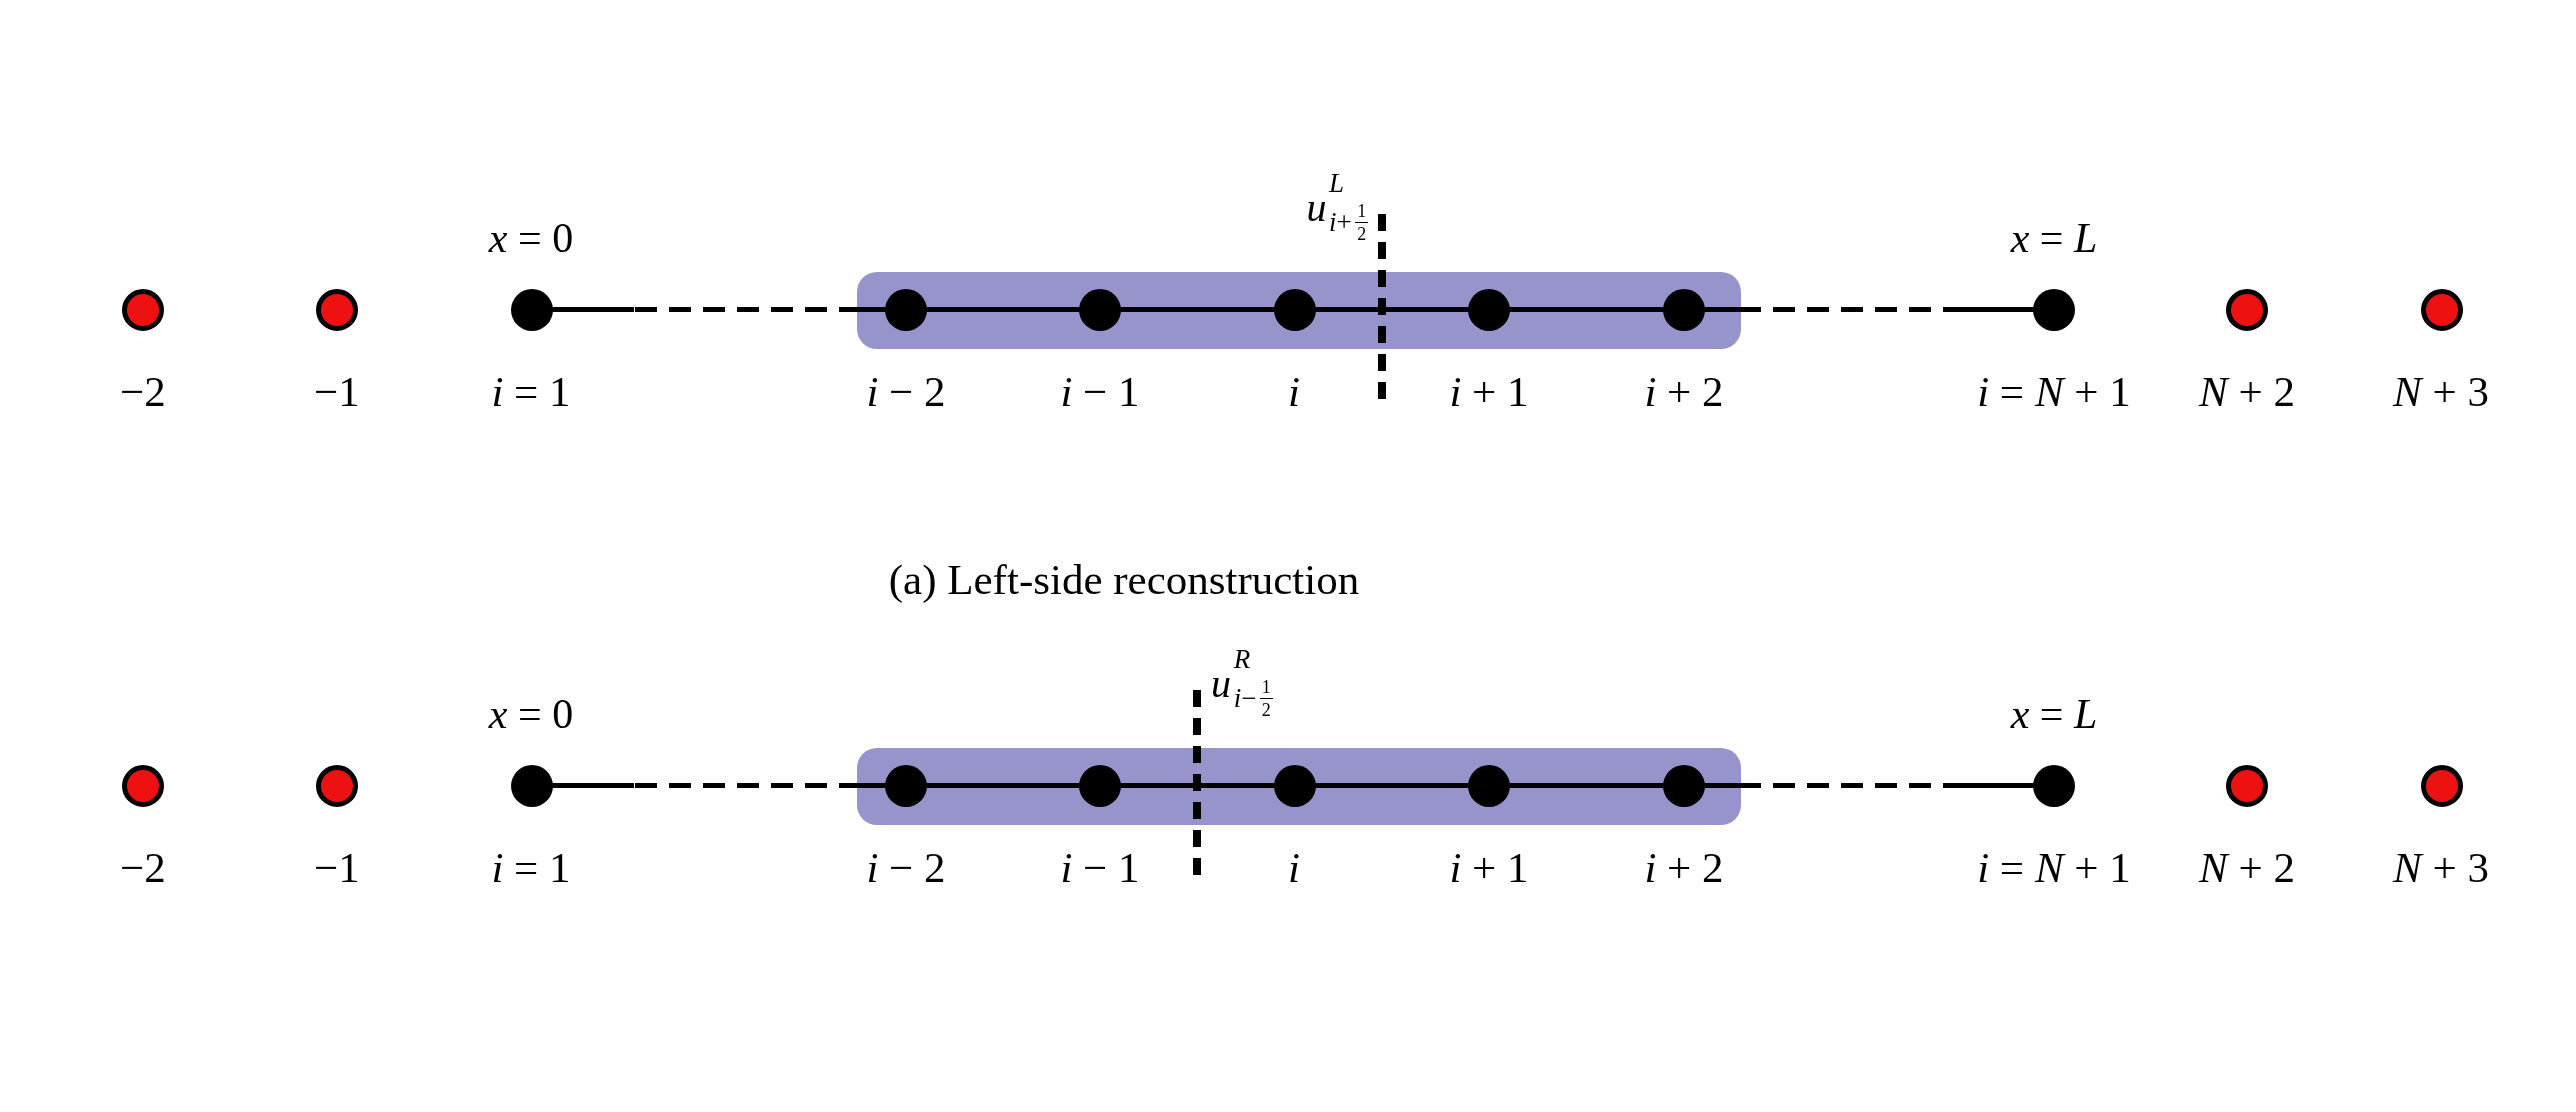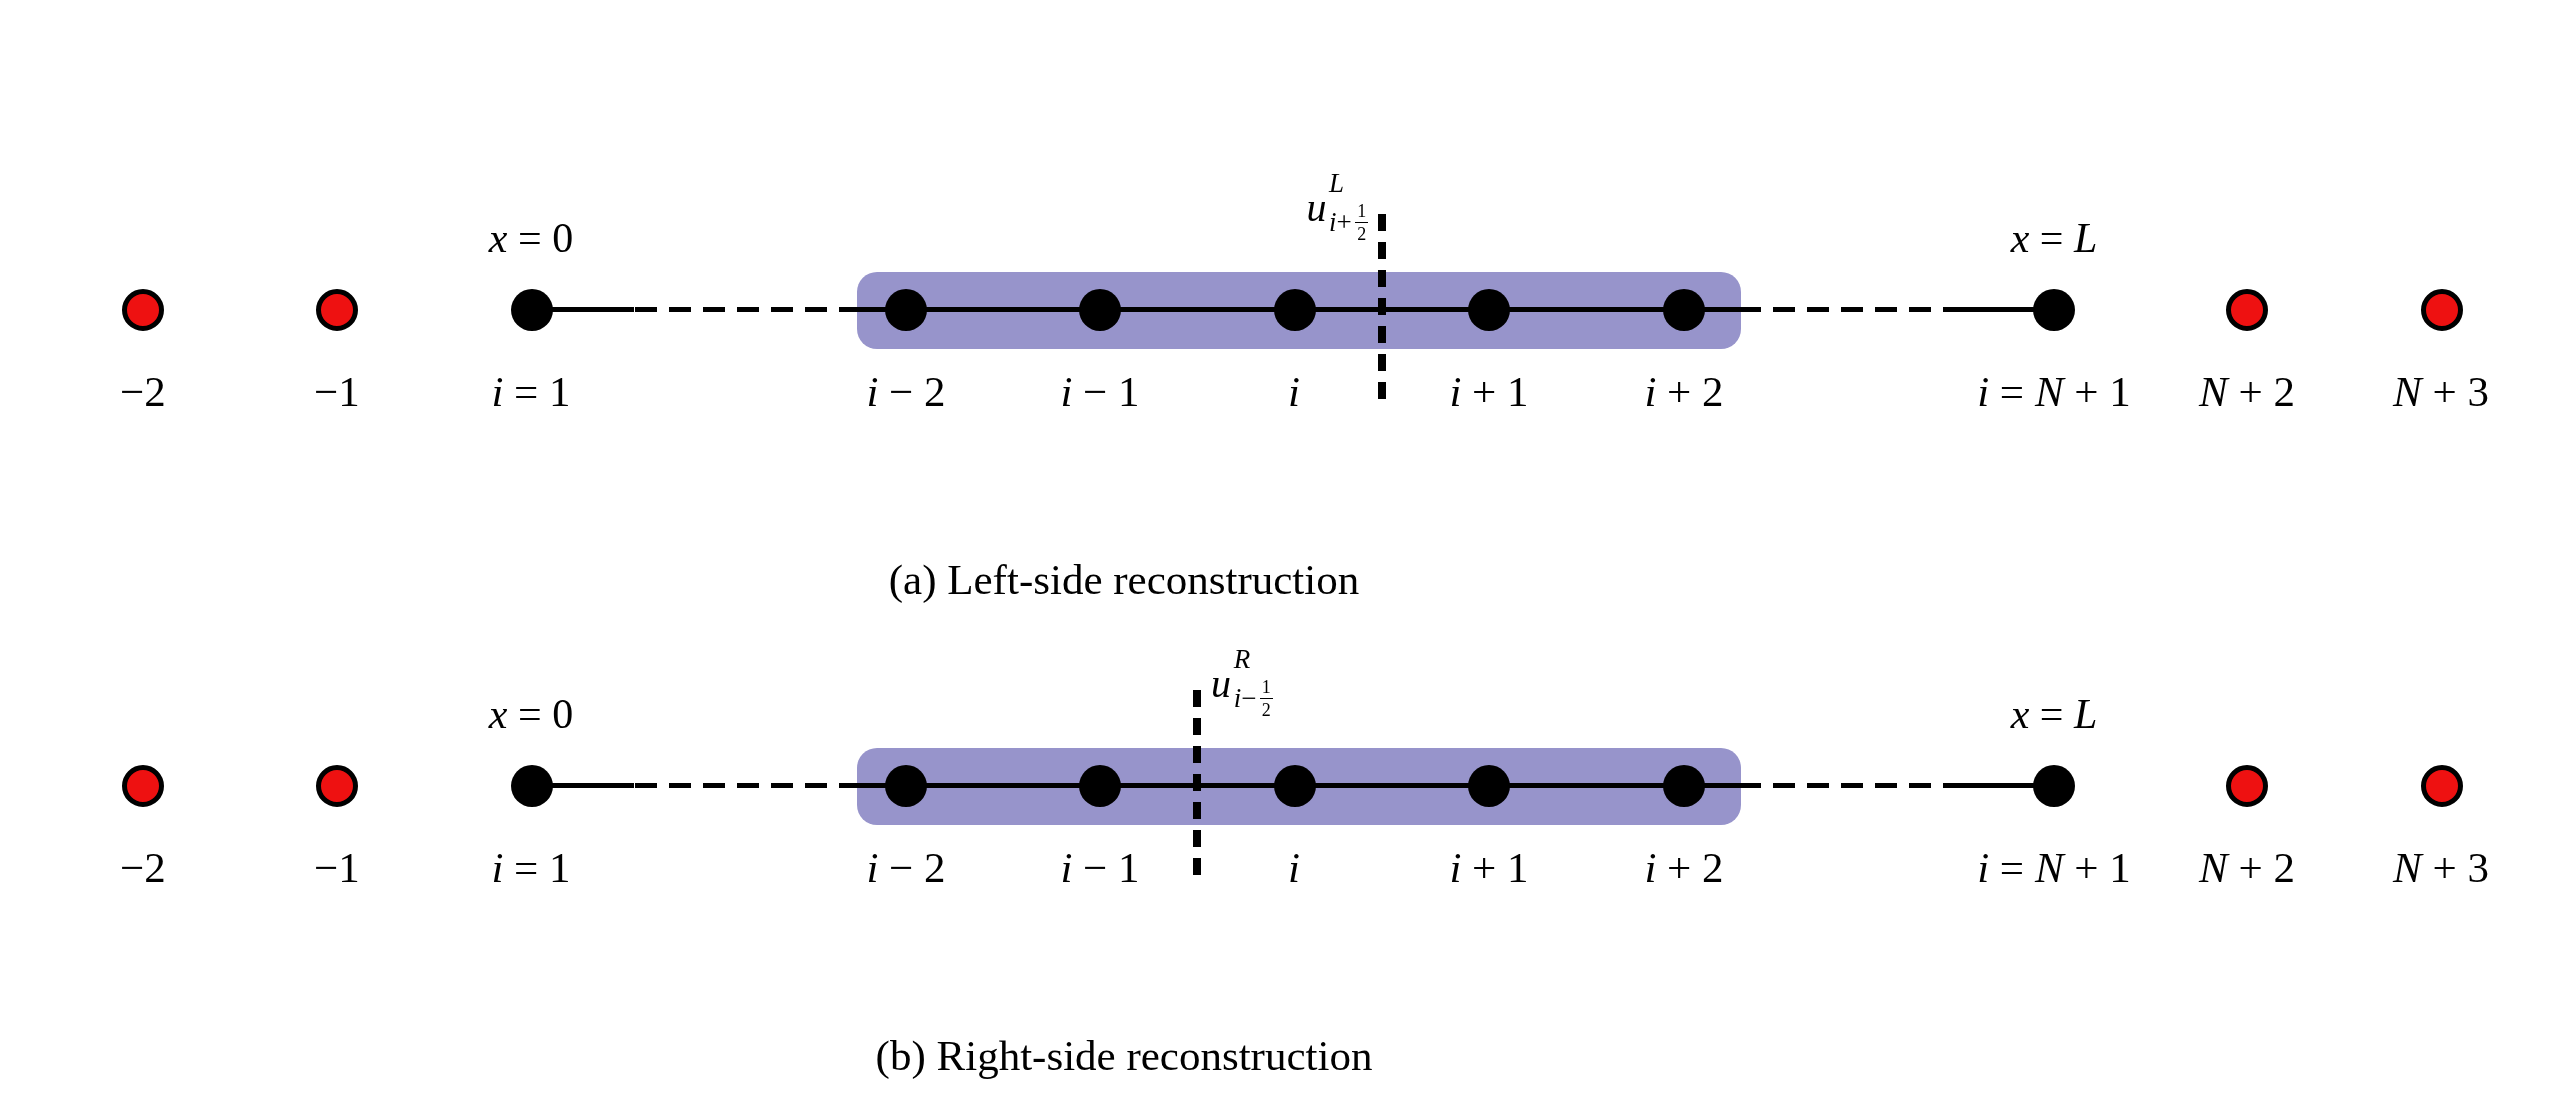--- a/index.html
+++ b/index.html
@@ -188,17 +188,16 @@
     <div class="nlabel" style="left:531px"><span class="it">i</span><span> = 1</span></div>
     <div class="nlabel" style="left:906px"><span class="it">i</span><span> − 2</span></div>
     <div class="nlabel" style="left:1100px"><span class="it">i</span><span> − 1</span></div>
     <div class="nlabel" style="left:1294px"><span class="it">i</span></div>
     <div class="nlabel" style="left:1489px"><span class="it">i</span><span> + 1</span></div>
     <div class="nlabel" style="left:1684px"><span class="it">i</span><span> + 2</span></div>
     <div class="nlabel" style="left:2054px"><span class="it">i</span><span> = </span><span class="it">N</span><span> + 1</span></div>
     <div class="nlabel" style="left:2247px"><span class="it">N</span><span> + 2</span></div>
     <div class="nlabel" style="left:2441px"><span class="it">N</span><span> + 3</span></div>
 
-    <div class="caption">(b) Right-side reconstruction</div>
   </section>
 
 </div>
 
 
 </body></html>

